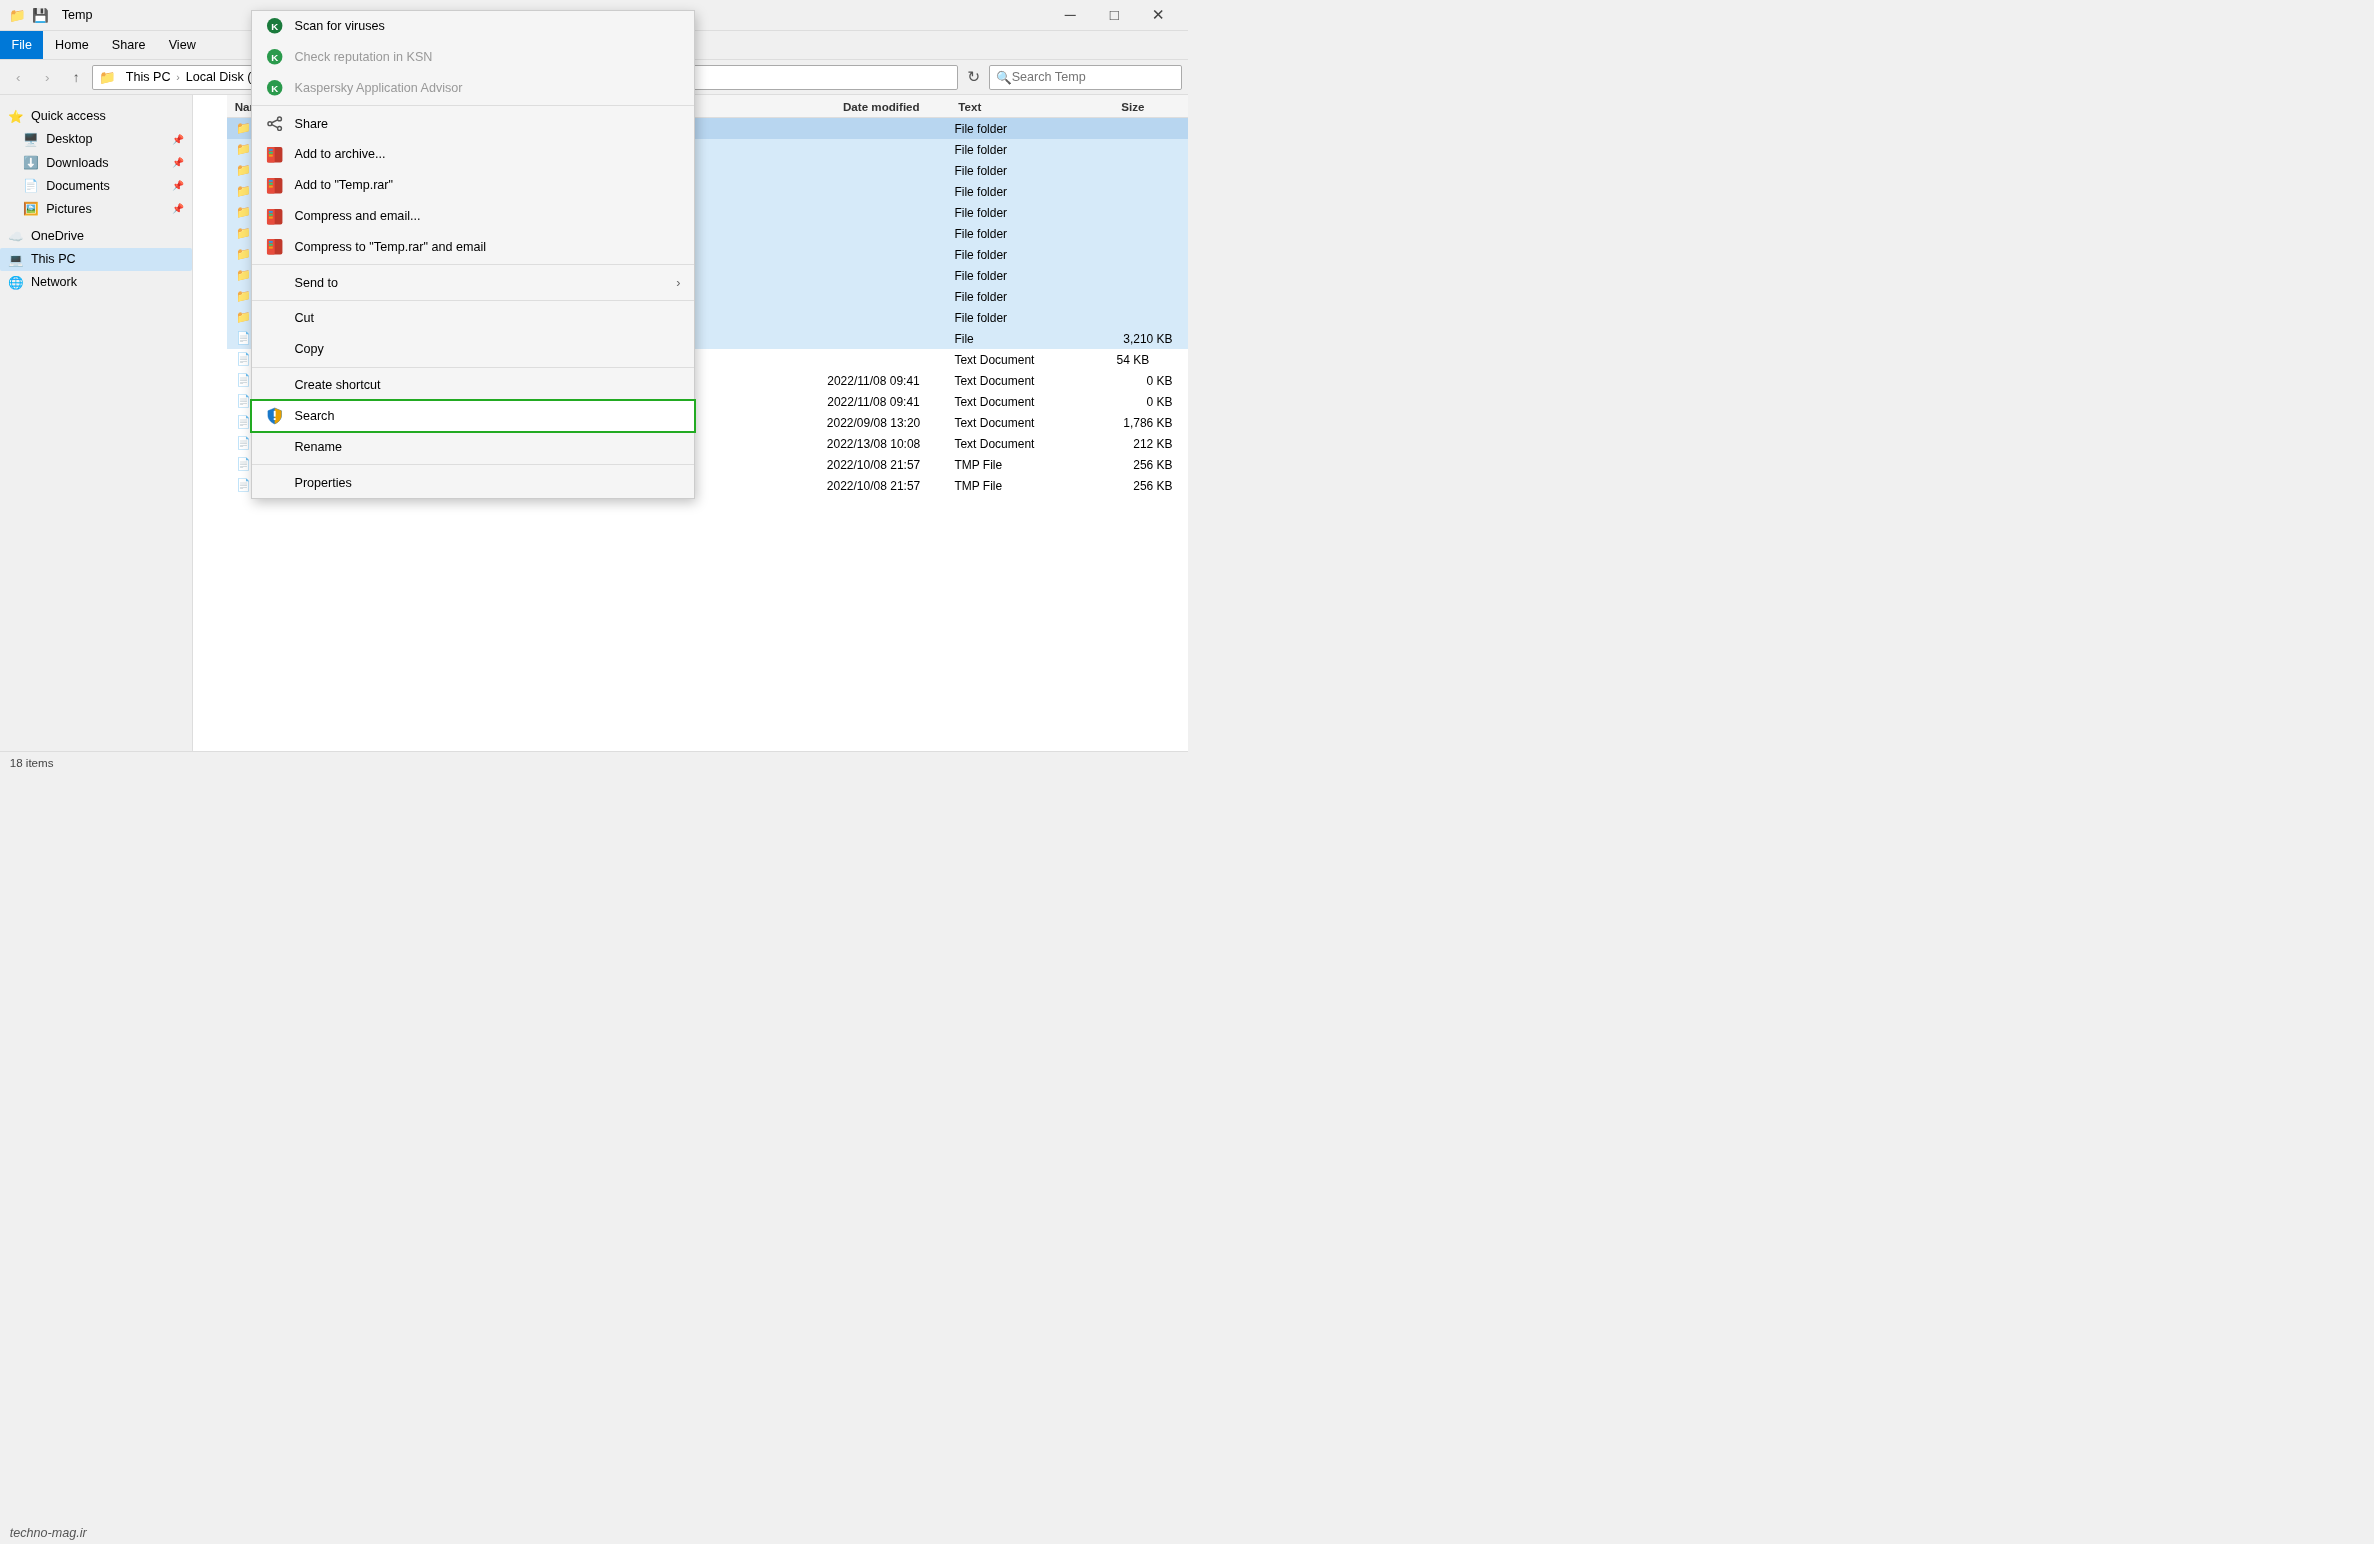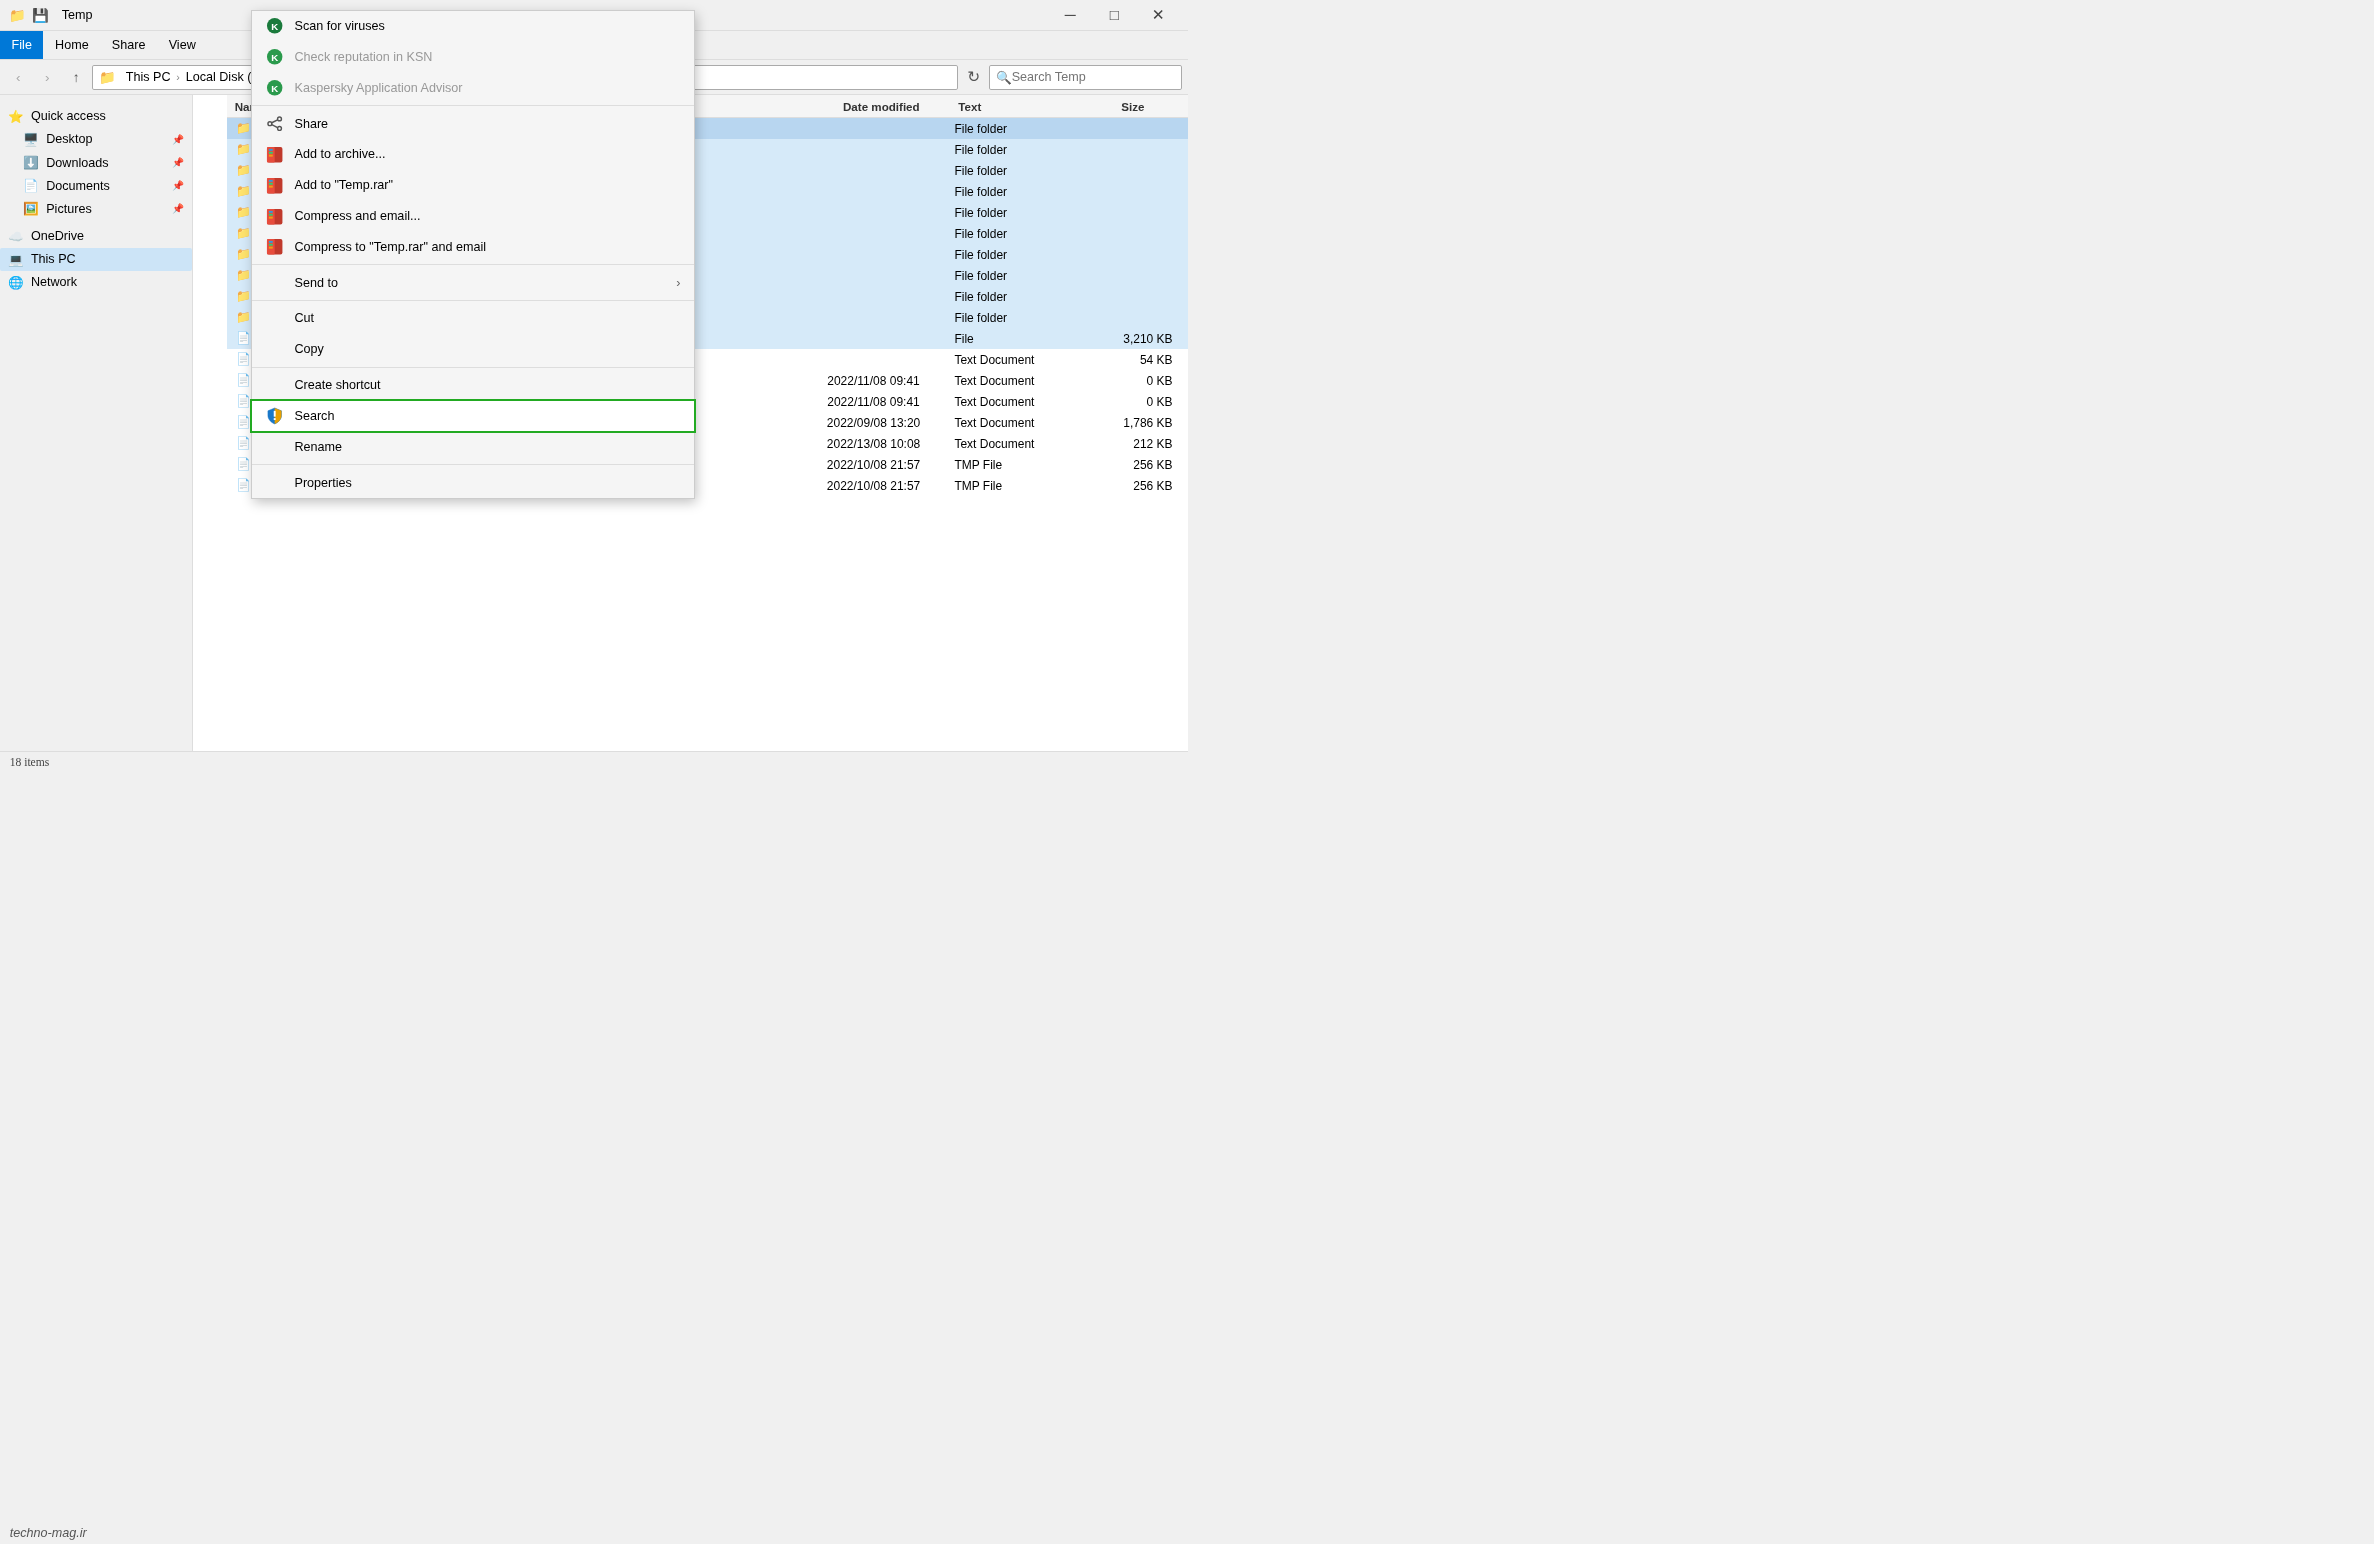--- a/index.html
+++ b/index.html
@@ -58,21 +58,21 @@
     .col-name { flex: 1; }
     .col-date { width: 154px; text-align: center; }
     .col-type { width: 135px; }
     .col-size { width: 87px; text-align: center; padding-right: 7.7px; }
     .file-row { display: flex; align-items: center; height: 21px; padding: 0 7.7px; font-size: 12px; cursor: pointer; gap: 3.9px; }
     .file-row.selected { background: #b8d6f0; }
     .file-row.selected-light { background: #d6eaf9; }
     .file-icon { width: 17.4px; height: 17.4px; display: flex; align-items: center; justify-content: center; flex-shrink: 0; }
 
     
-    .status-bar { height: 21px; background: #f0f0f0; border-top: 1px solid #ddd; display: flex; align-items: center; padding: 0 9.7px; font-size: 11.6px; color: #444; gap: 19.3px; font-family: Liberation Serif, serif; }
+    .status-bar { height: 21px; background: #f0f0f0; border-top: 1px solid #ddd; display: flex; align-items: center; padding: 0 9.7px; font-size: 11.6px; color: #444; gap: 19.3px; }
 
     
     .context-menu {
       position: absolute; top: 9.7px; left: 251px; width: 444px;
       background: #f5f5f5; border: 1px solid #ccc; box-shadow: 1.9px 3.9px 11.6px rgba(0,0,0,0.25);
       z-index: 100; font-size: 12.6px;
     }
     .ctx-item { display: flex; align-items: center; padding: 5.8px 13.5px; gap: 9.7px; cursor: pointer; color: #000; }
     .ctx-item.disabled { color: #999; cursor: default; }
     .ctx-separator { height: 1px; background: #ddd; margin: 1.9px 0; }
@@ -288,21 +288,21 @@
       <div class="col-name">48da2de6-0eb7-4a6e-99...</div>
       <div class="col-date"></div>
       <div class="col-type">File</div>
       <div class="col-size" style="text-align:right;padding-right:7.7px;">3,210 KB</div>
     </div>
     <div class="file-row">
       <div class="file-icon file-white">📄</div>
       <div class="col-name">chrome_installer.log</div>
       <div class="col-date"></div>
       <div class="col-type">Text Document</div>
-      <div class="col-size" style="text-align:right;padding-right:7.7px;">54 KB</div>
+      <div class="col-size" style="padding-right:7.7px;">54 KB</div>
     </div>
     <div class="file-row">
       <div class="file-icon file-white">📄</div>
       <div class="col-name">FXSAPIDebugLogFile.txt</div>
       <div class="col-date">2022/11/08 09:41</div>
       <div class="col-type">Text Document</div>
       <div class="col-size" style="text-align:right;padding-right:7.7px;">0 KB</div>
     </div>
     <div class="file-row">
       <div class="file-icon file-white">📄</div>

